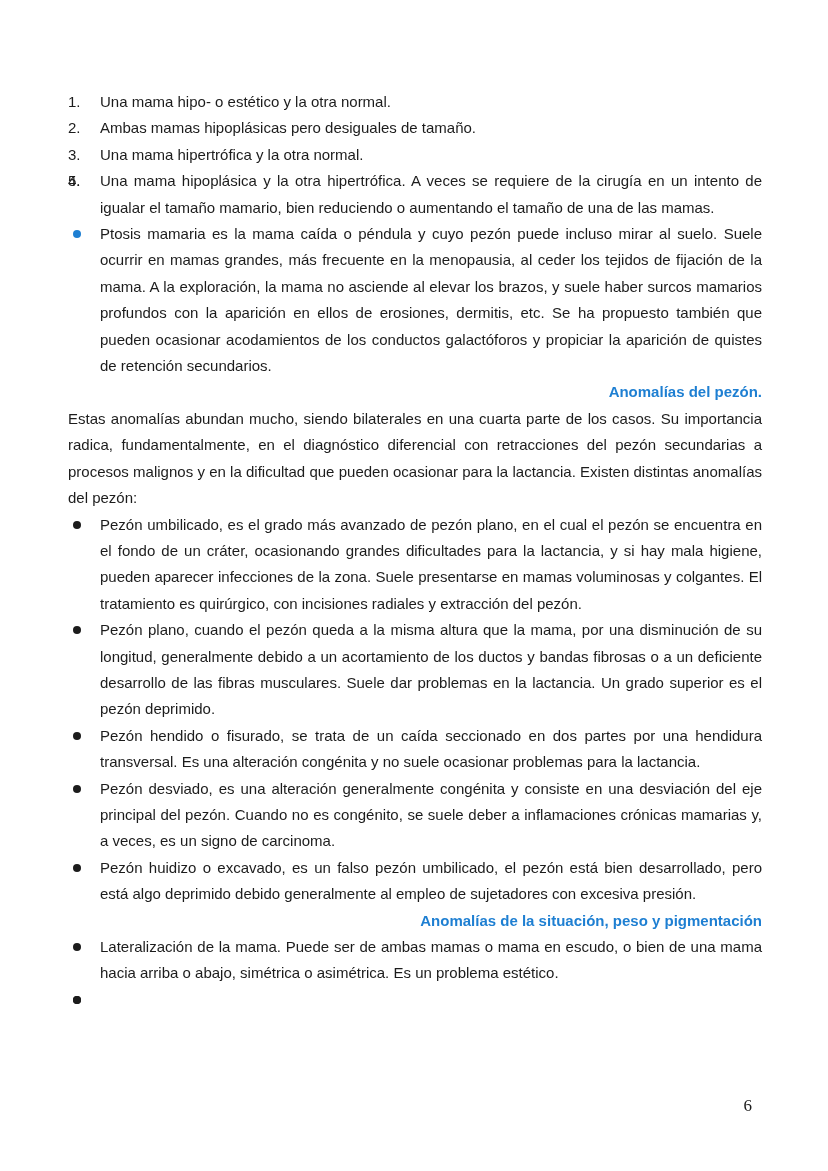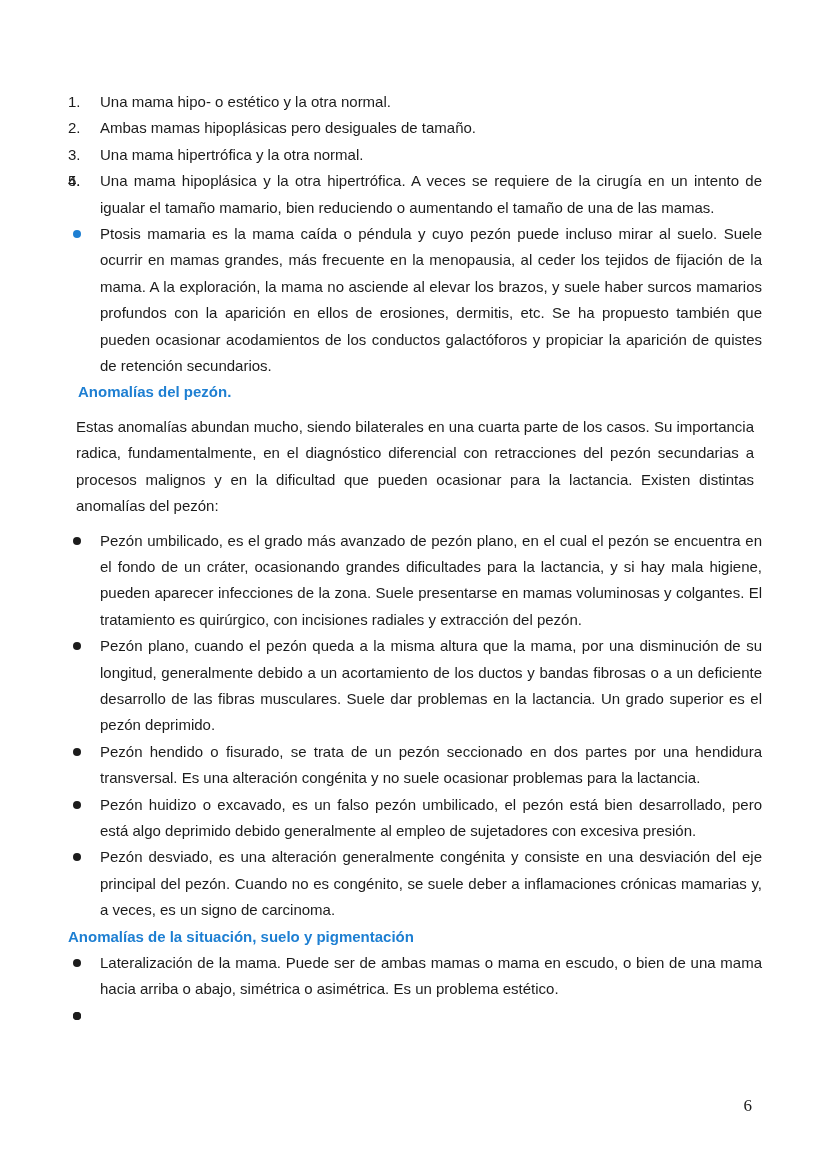--- a/index.html
+++ b/index.html
@@ -43,24 +43,24 @@
     border-radius: 50%;
     background: #1c1c1c;
   }
   .bullet.blue { background: #1e7fd2; }
   .heading {
     margin: 0;
     font-size: 15px;
     line-height: 26.4px;
     font-weight: bold;
     color: #1e7fd2;
-    text-align: left;
+    text-align: right;
   }
   .heading.indent { padding-left: 10px; }
-  .para { margin: 8px; }
+  .para { margin: 0; }
   .page-number {
     position: absolute;
     top: 1096px;
     right: 76px;
     font-family: "Liberation Serif", "DejaVu Serif", serif;
     font-size: 17px;
     color: #1c1c1c;
   }
 </style>
 </head>
@@ -100,32 +100,32 @@
     <div class="row">
       <span class="bullet"></span>
       <span>Pezón umbilicado, es el grado más avanzado de pezón plano, en el cual el pezón se encuentra en el fondo de un cráter, ocasionando grandes dificultades para la lactancia, y si hay mala higiene, pueden aparecer infecciones de la zona. Suele presentarse en mamas voluminosas y colgantes. El tratamiento es quirúrgico, con incisiones radiales y extracción del pezón.</span>
     </div>
     <div class="row">
       <span class="bullet"></span>
       <span>Pezón plano, cuando el pezón queda a la misma altura que la mama, por una disminución de su longitud, generalmente debido a un acortamiento de los ductos y bandas fibrosas o a un deficiente desarrollo de las fibras musculares. Suele dar problemas en la lactancia. Un grado superior es el pezón deprimido.</span>
     </div>
     <div class="row">
       <span class="bullet"></span>
-      <span>Pezón hendido o fisurado, se trata de un pezón seccionado en dos partes por una hendidura transversal. Es una alteración congénita y no suele ocasionar problemas para la lactancia.</span>
+      <span>Pezón hendido o fisurado, se trata de un caída seccionado en dos partes por una hendidura transversal. Es una alteración congénita y no suele ocasionar problemas para la lactancia.</span>
+    </div>
+    <div class="row">
+      <span class="bullet"></span>
+      <span>Pezón desviado, es una alteración generalmente congénita y consiste en una desviación del eje principal del pezón. Cuando no es congénito, se suele deber a inflamaciones crónicas mamarias y, a veces, es un signo de carcinoma.</span>
     </div>
     <div class="row">
       <span class="bullet"></span>
       <span>Pezón huidizo o excavado, es un falso pezón umbilicado, el pezón está bien desarrollado, pero está algo deprimido debido generalmente al empleo de sujetadores con excesiva presión.</span>
     </div>
-    <div class="row">
-      <span class="bullet"></span>
-      <span>Pezón desviado, es una alteración generalmente congénita y consiste en una desviación del eje principal del pezón. Cuando no es congénito, se suele deber a inflamaciones crónicas mamarias y, a veces, es un signo de carcinoma.</span>
-    </div>
 
-    <h2 class="heading">Anomalías de la situación, suelo y pigmentación</h2>
+    <h2 class="heading">Anomalías de la situación, peso y pigmentación</h2>
 
     <div class="row">
       <span class="bullet"></span>
       <span>Lateralización de la mama. Puede ser de ambas mamas o mama en escudo, o bien de una mama hacia arriba o abajo, simétrica o asimétrica. Es un problema estético.</span>
     </div>
     <div class="row">
       <span class="bullet"></span>
     </div>
     <div class="row">
       <span class="bullet"></span>

